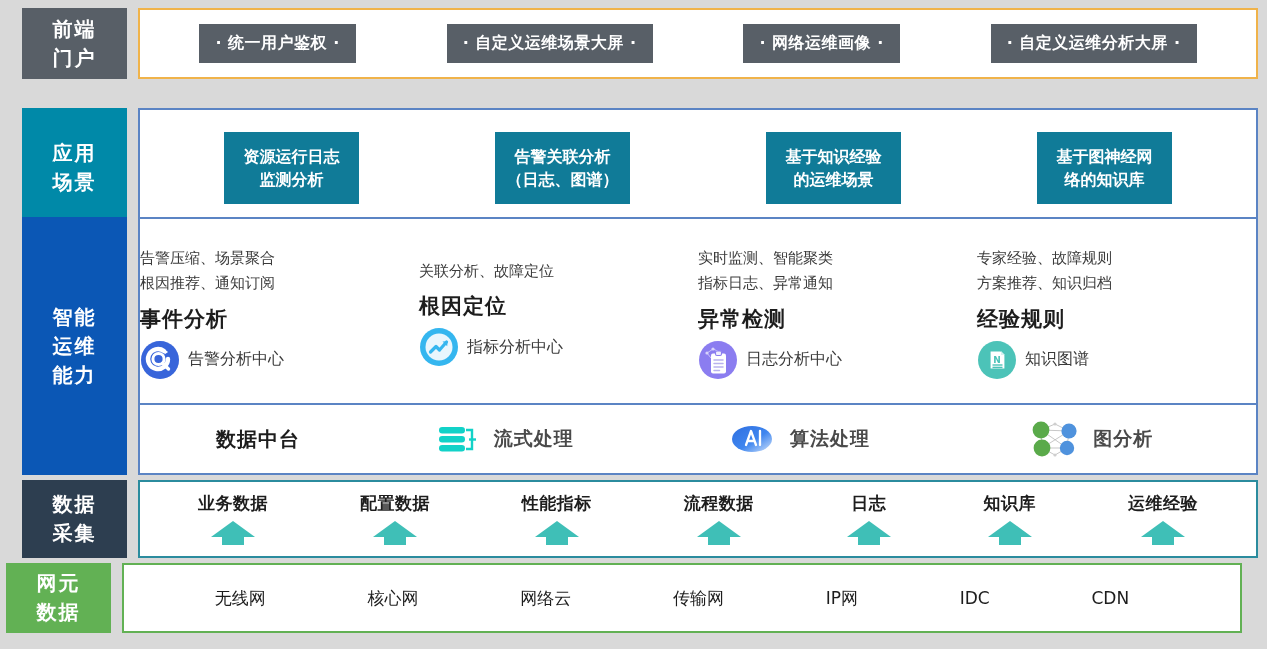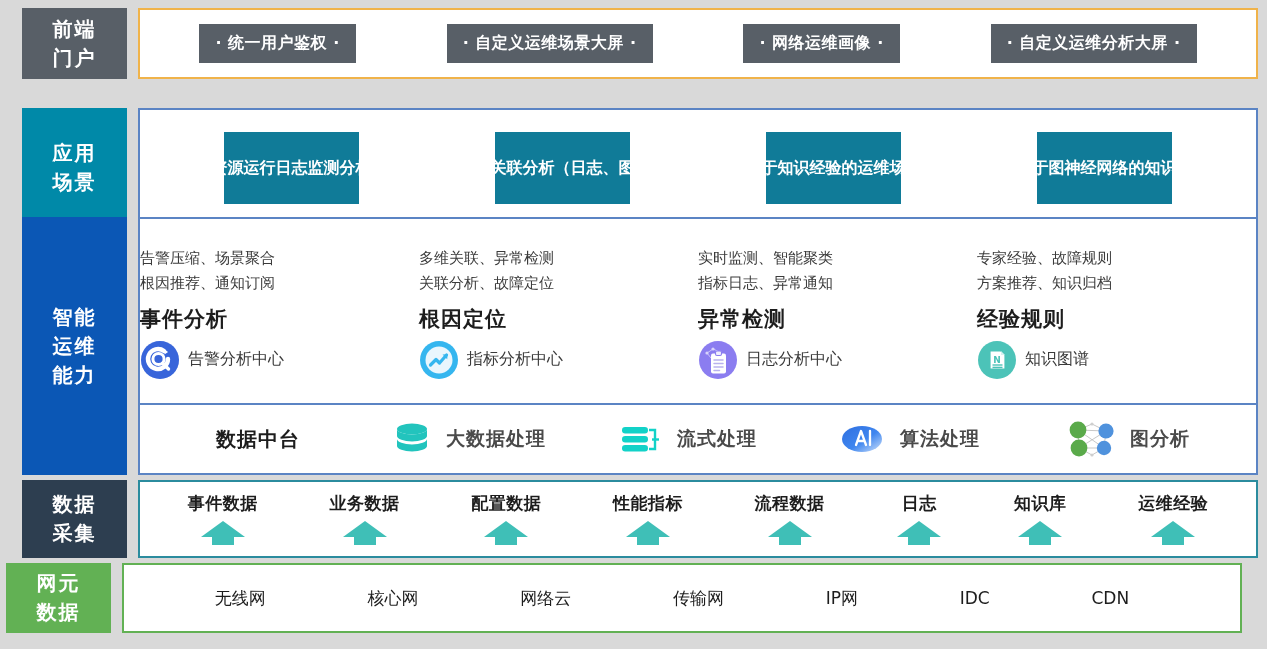--- a/index.html
+++ b/index.html
@@ -34,21 +34,21 @@
     padding:9px 16px;white-space:nowrap;letter-spacing:.5px;
   }
 
   
   #row-app{left:22px;top:92px;width:1236px;height:120px;margin-top:16px;}
   #row-app .side{width:105px;background:#0089a8;font-size:20px;}
   #row-app .panel{border:2px solid #5b84c4;margin-left:11px;
     justify-content:space-around;padding:0 16px;}
   .app-card{
     background:#107b98;color:#fff;font-weight:bold;font-size:16px;
-    width:135px;height:72px;display:flex;flex-direction:row;
+    width:135px;height:72px;display:flex;flex-direction:column;
     align-items:center;justify-content:center;line-height:1.45;text-align:center;
   }
   .app-card span{display:block;white-space:nowrap;}
 
   
   #row-aiops{left:22px;top:217px;width:1236px;height:258px;}
   #row-aiops .side{width:105px;background:#0b57b5;font-size:20px;}
   .aiops-stack{flex:1 1 auto;margin-left:11px;display:flex;flex-direction:column;}
   .aiops-top{
     background:#fff;border:2px solid #5b84c4;height:188px;
@@ -155,21 +155,20 @@
               <path d="M24 11 a10 10 0 1 0 4 8" fill="none" stroke="#ffffff" stroke-width="4.4" stroke-linecap="round"></path>
               <circle cx="18.5" cy="19" r="5.6" fill="none" stroke="#ffffff" stroke-width="3"></circle>
               <line x1="22.6" y1="23.2" x2="28.5" y2="29" stroke="#ffffff" stroke-width="3.4" stroke-linecap="round"></line>
               <path d="M24.5 9.5 l3.6 2.4 -3.6 2.6 z" fill="#ffffff"></path>
             </svg>
             <span class="cap-foot-label">告警分析中心</span>
           </div>
         </div>
 
         <div class="cap">
-          <div class="cap-line">多维关联、异常检测</div>
           <div class="cap-line">关联分析、故障定位</div>
           <div class="cap-title">根因定位</div>
           <div class="cap-foot">
             <svg class="icon" width="40" height="40" viewBox="0 0 40 40">
               <circle cx="20" cy="20" r="19" fill="#35b6ef"></circle>
               <circle cx="20" cy="20" r="13.5" fill="#e9f6fd"></circle>
               <path d="M11.5 25 L17 19.5 L20.5 23 L27.5 15" fill="none" stroke="#35b6ef" stroke-width="3.2" stroke-linecap="round" stroke-linejoin="round"></path>
               <path d="M23.5 14.5 L28.6 14.2 L28.2 19.3 z" fill="#35b6ef"></path>
             </svg>
             <span class="cap-foot-label">指标分析中心</span>
@@ -218,28 +217,20 @@
               <line x1="15.5" y1="27.4" x2="25.5" y2="27.4" stroke="#4cc3b8" stroke-width="1.4"></line>
             </svg>
             <span class="cap-foot-label">知识图谱</span>
           </div>
         </div>
       </div>
 
       <div class="aiops-bot">
         <div class="dm-title">数据中台</div>
 
-        <div class="dm-item">
-          <svg class="icon" width="44" height="38" viewBox="0 0 44 38">
-            <ellipse cx="22" cy="9" rx="15" ry="5.4" fill="#22c4bd"></ellipse>
-            <path d="M7 9 v7 a15 5.4 0 0 0 30 0 v-7 a15 5.4 0 0 1 -30 0 z" fill="#22c4bd"></path>
-            <path d="M7 19 v7 a15 5.4 0 0 0 30 0 v-7 a15 5.4 0 0 1 -30 0 z" fill="#22c4bd"></path>
-          </svg>
-          <span class="dm-label">大数据处理</span>
-        </div>
 
         <div class="dm-item">
           <svg class="icon" width="46" height="38" viewBox="0 0 46 38">
             <rect x="3" y="7" width="26" height="6.4" rx="3.2" fill="#12d2c8"></rect>
             <rect x="3" y="16" width="26" height="6.4" rx="3.2" fill="#12d2c8"></rect>
             <rect x="3" y="25" width="26" height="6.4" rx="3.2" fill="#12d2c8"></rect>
             <path d="M30 10 h6 v19 h-6" fill="none" stroke="#12d2c8" stroke-width="2.4"></path>
             <line x1="33" y1="19.5" x2="40" y2="19.5" stroke="#12d2c8" stroke-width="2.4"></line>
           </svg>
           <span class="dm-label">流式处理</span>
@@ -288,26 +279,20 @@
     </div>
   </div>
 
   <div class="row" id="row-collect">
     <div class="side">
       <span>数据</span>
       <span>采集</span>
     </div>
     <div class="panel">
 
-      <div class="coll-item">
-        <span class="coll-label">事件数据</span>
-        <svg class="icon" width="46" height="26" viewBox="0 0 46 26">
-          <path d="M23 1 L45 17 L34 17 L34 25 L12 25 L12 17 L1 17 Z" fill="#3fbfb7"></path>
-        </svg>
-      </div>
 
       <div class="coll-item">
         <span class="coll-label">业务数据</span>
         <svg class="icon" width="46" height="26" viewBox="0 0 46 26">
           <path d="M23 1 L45 17 L34 17 L34 25 L12 25 L12 17 L1 17 Z" fill="#3fbfb7"></path>
         </svg>
       </div>
 
       <div class="coll-item">
         <span class="coll-label">配置数据</span>

